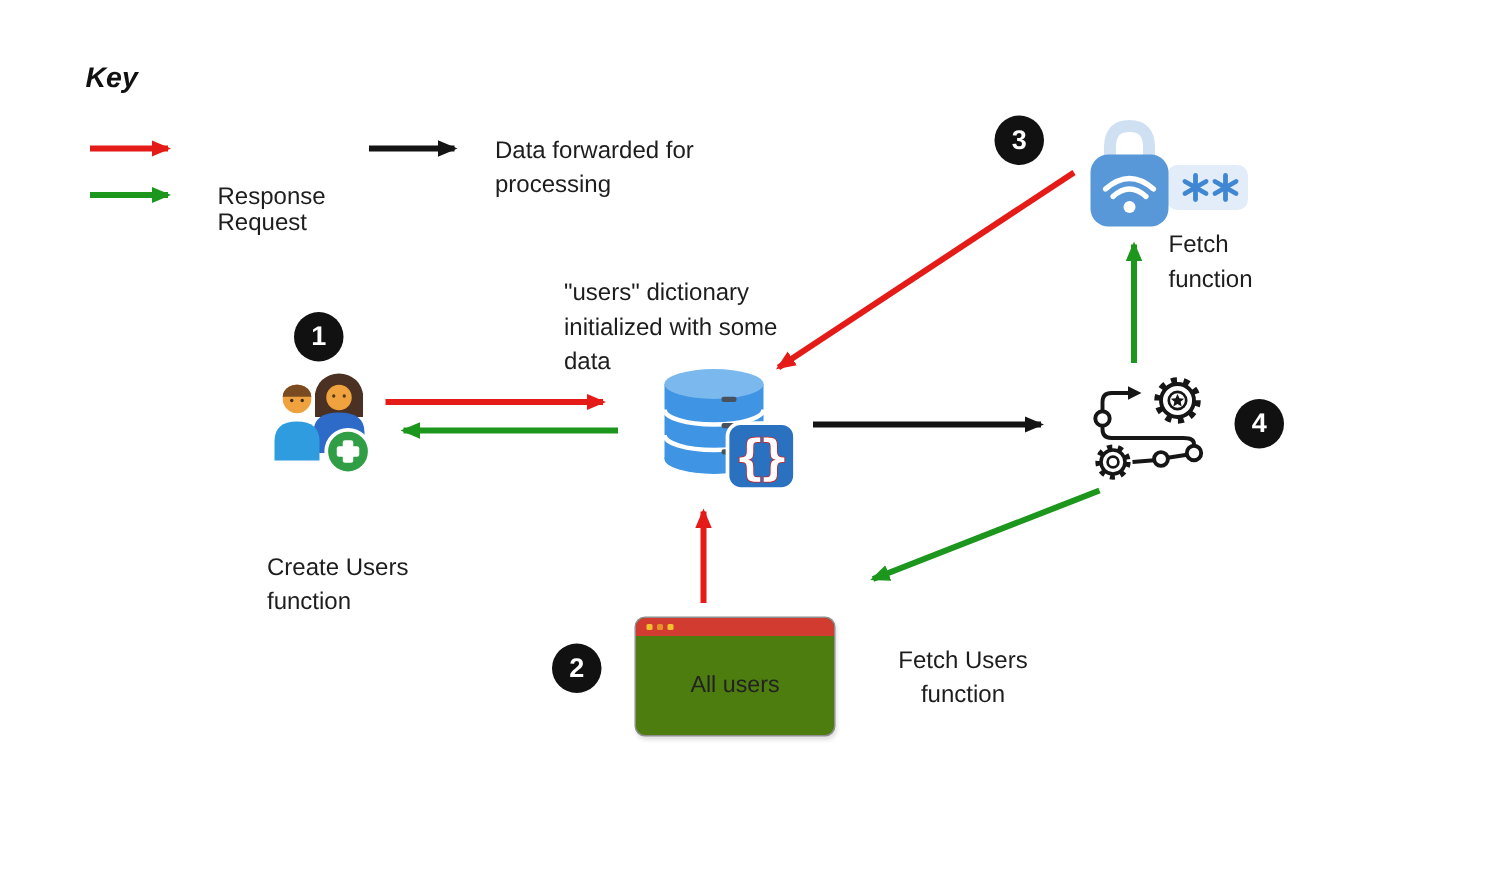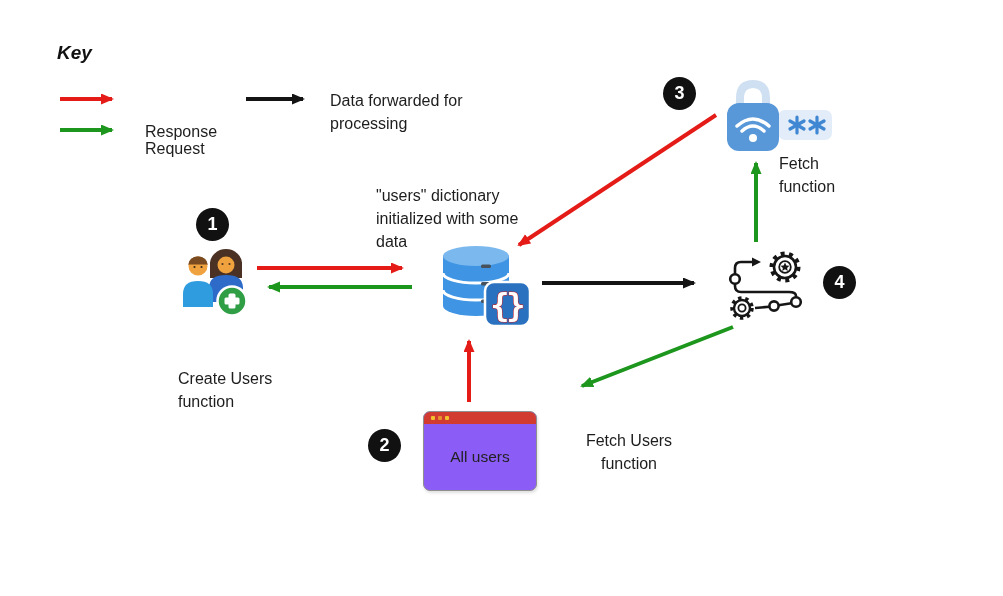--- a/index.html
+++ b/index.html
@@ -20,22 +20,22 @@
   }
   
   .st-r{stroke:var(--request);stroke-width:4;fill:none;}
   .st-g{stroke:var(--response);stroke-width:4;fill:none;}
   .st-b{stroke:var(--forward);stroke-width:4;fill:none;}
   .mk-r{fill:var(--request);}
   .mk-g{fill:var(--response);}
   .mk-b{fill:var(--forward);}
   
   .window{
-    position:absolute;left:423px;top:411px;width:114px;height:80px;
-    border:1.5px solid #8f8f8f;border-radius:7px;background:#8b5cf6;
+    position:absolute;left:423px;top:411px;width:134px;height:80px;
+    border:1.5px solid #8f8f8f;border-radius:7px;background:#4d7c0f;
     box-sizing:border-box;overflow:hidden;box-shadow:1px 2px 3px rgba(0,0,0,0.12);
   }
   .window-bar{height:12px;background:var(--window_bar,#d23b2f);display:flex;align-items:center;padding-left:7px;gap:3px;}
   .window-dot{width:4px;height:4px;border-radius:1px;}
   .window-body{height:66px;display:flex;align-items:center;justify-content:center;font-size:15.5px;color:#222;}
 </style>
 </head>
 <body>
 
 <div class="canvas">
@@ -138,21 +138,21 @@
     <circle cx="74" cy="56" r="4.8" fill="#ffffff" stroke="#161616" stroke-width="2.6"></circle>
     <circle cx="52" cy="60" r="4.6" fill="#ffffff" stroke="#161616" stroke-width="2.6"></circle>
     <circle cx="63" cy="21" r="13" stroke="#161616" stroke-width="5" stroke-dasharray="3.8,4.3" fill="none"></circle>
     <circle cx="63" cy="21" r="11" fill="#ffffff" stroke="#161616" stroke-width="2.6"></circle>
     <circle cx="63" cy="21" r="5.8" fill="none" stroke="#161616" stroke-width="1.8"></circle>
     <polygon points="63,16.6 64.3,19.5 67.4,19.8 65.1,21.9 65.8,25 63,23.3 60.2,25 60.9,21.9 58.6,19.8 61.7,19.5" fill="#161616"></polygon>
     <circle cx="20" cy="62" r="9.5" stroke="#161616" stroke-width="4.5" stroke-dasharray="3.2,3.6" fill="none"></circle>
     <circle cx="20" cy="62" r="8" fill="#ffffff" stroke="#161616" stroke-width="2.4"></circle>
     <circle cx="20" cy="62" r="3.6" fill="none" stroke="#161616" stroke-width="1.8"></circle>
   </svg>
-  <div class="label center" style="left:578px;top:429px;width:102px;">Fetch Users function</div>
+  <div class="label center" style="left:591px;top:429px;width:102px;">Fetch Users function</div>
 
   <div class="window">
     <div class="window-bar">
       <span class="window-dot" style="background:#f2c12e"></span>
       <span class="window-dot" style="background:#e8912c"></span>
       <span class="window-dot" style="background:#f2c12e"></span>
     </div>
     <div class="window-body">All users</div>
   </div>
 

